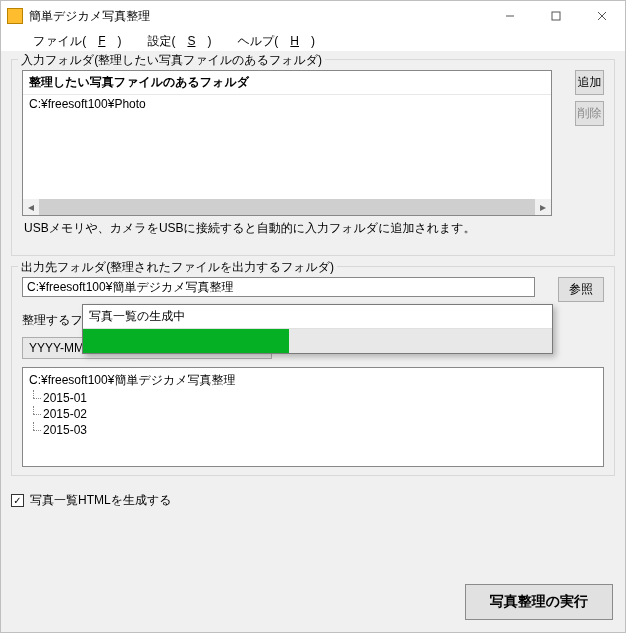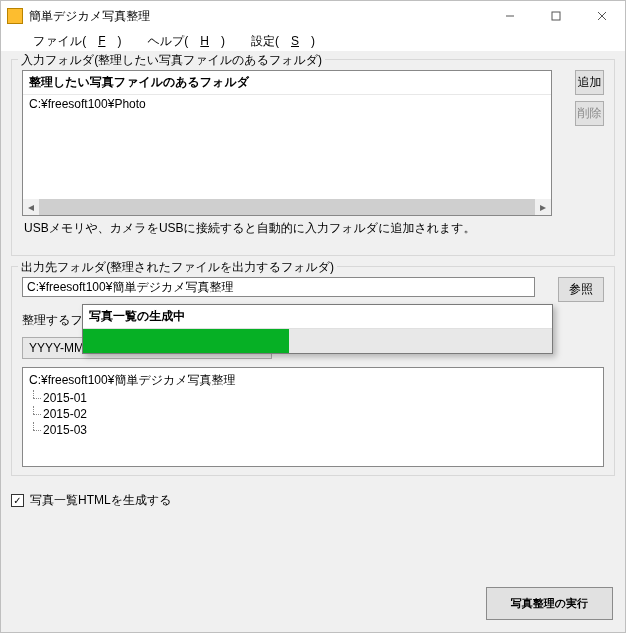--- a/index.html
+++ b/index.html
@@ -179,33 +179,32 @@
     margin-top:auto;
     display:flex;
     justify-content:flex-end;
     padding:6px 2px 2px 2px;
   }
   .mainbtn {
     background:#e1e1e1;
     border:1px solid #8b8b8b;
     padding:8px 24px;
     font-weight:bold;
-    font-size:11px;
+    font-size:14px;
     text-align:right;
   }
   
   .progress-dialog {
     position:absolute;
     left:82px; top:304px;
     width:471px;
     background:#fff;
     border:1px solid #7a7a7a;
     box-shadow: 3px 3px 6px rgba(0,0,0,0.25);
     z-index:10;
-    font-weight:bold;
   }
   .progress-dialog .pd-title{
     padding:3px 6px;
     font-size:12px;
     color:#000;
     background:#fff;
     border-bottom:1px solid #e0e0e0;
   }
   .progress-dialog .pd-bar{
     height:24px;
@@ -244,22 +243,22 @@
         <svg width="10" height="10">
             <line x1="1" y1="1" x2="9" y2="9" stroke-width="1"></line>
             <line x1="9" y1="1" x2="1" y2="9" stroke-width="1"></line>
           </svg>
       </div>
     </div>
   </div>
 
   <div class="menubar">
     <span><span>ファイル(</span><span class="underline">F</span><span>)</span></span>
+    <span><span>設定(</span><span class="underline">S</span><span>)</span></span>
     <span><span>ヘルプ(</span><span class="underline">H</span><span>)</span></span>
-    <span><span>設定(</span><span class="underline">S</span><span>)</span></span>
   </div>
 
   <div class="client">
 
     <div class="fieldset">
       <div class="legend">入力フォルダ(整理したい写真ファイルのあるフォルダ)</div>
       <div class="row">
         <div class="listbox">
           <div class="list-header">整理したい写真ファイルのあるフォルダ</div>
           <div class="list-body">

